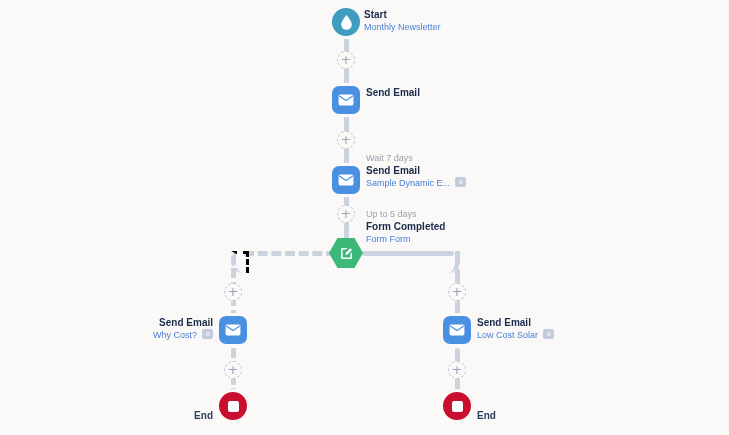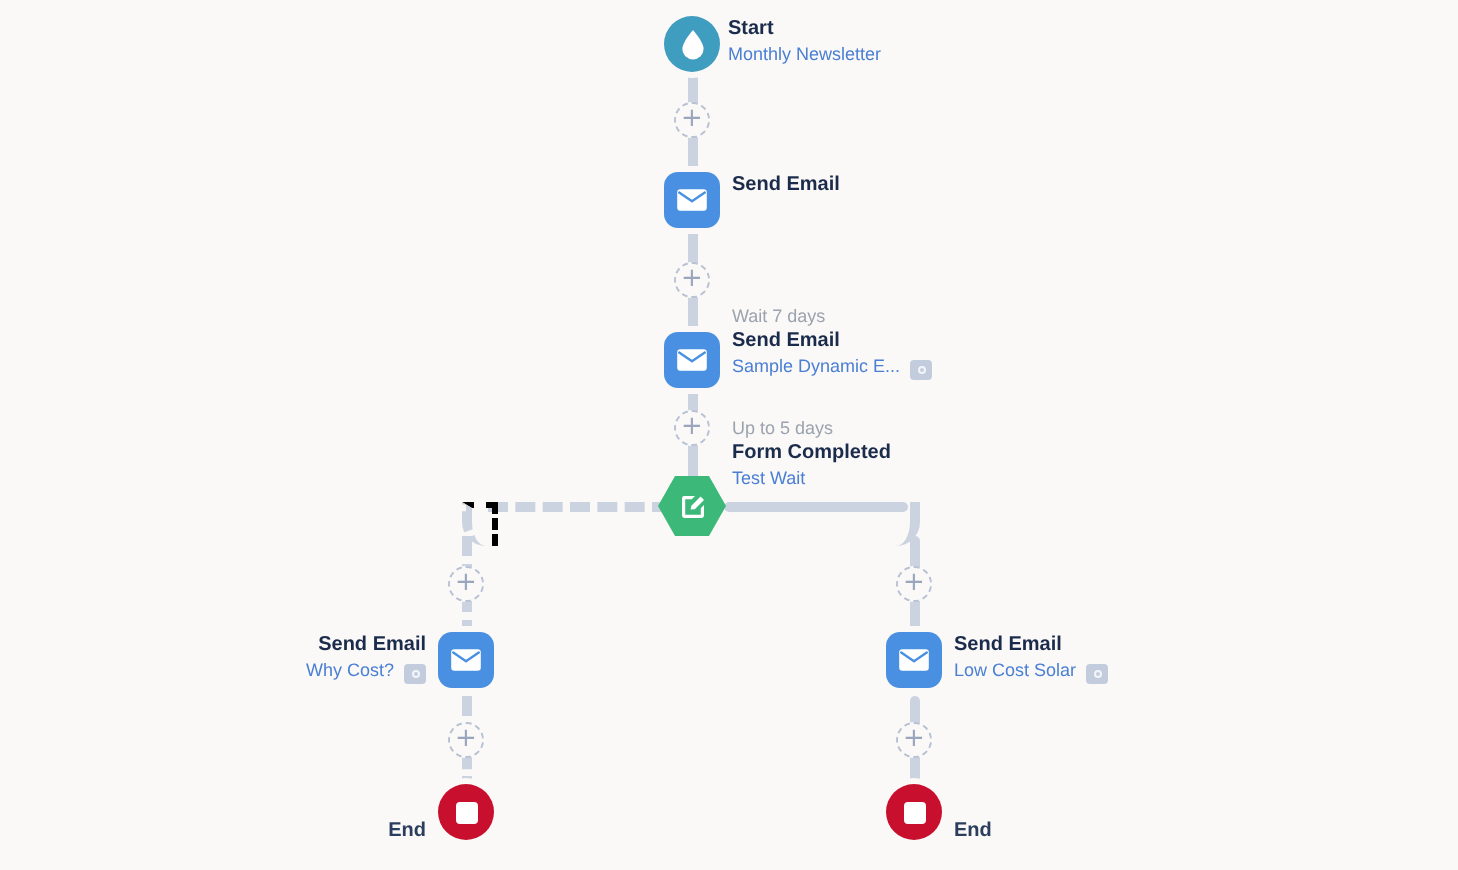--- a/index.html
+++ b/index.html
@@ -104,21 +104,21 @@
   
   .lbl { position:absolute; z-index:9; white-space:nowrap; }
   .lbl.right { text-align:left; }
   .lbl.left  { text-align:right; }
   .meta {
     font-size:9px; color:#9aa3ae; line-height:12px;
   }
   .title {
     font-size:10px; font-weight:bold; color:#1b2b4b; line-height:13px;
   }
-  .subrow { display:flex; align-items:flex-end; gap:5px; line-height:13px; }
+  .subrow { display:flex; align-items:flex-start; gap:5px; line-height:13px; }
   .lbl.left .subrow { justify-content:flex-end; }
   .sub {
     font-size:9px; color:#4a7fd4;
   }
   .badge {
     width:11px; height:10px; border-radius:2px;
     background:#c3ccdc;
     display:inline-flex; align-items:center; justify-content:center;
     flex:0 0 auto;
   }
@@ -207,21 +207,21 @@
       <svg width="15" height="15" viewBox="0 0 15 15" aria-hidden="true">
         <path d="M2 3.2 A1.2 1.2 0 0 1 3.2 2 H8.5 L6.9 3.6 H3.6 V11.4 H11.4 V8.1 L13 6.5 V11.8 A1.2 1.2 0 0 1 11.8 13 H3.2 A1.2 1.2 0 0 1 2 11.8 Z" fill="#ffffff"></path>
         <path d="M6.3 8.8 L6.7 6.9 L11.3 2.3 L13 4 L8.4 8.6 Z" fill="#ffffff"></path>
       </svg>
     </div>
   </div>
   <div class="lbl right" style="left:366px; top:208px;">
     <div class="meta">Up to 5 days</div>
     <div class="title">Form Completed</div>
     <div class="subrow">
-      <span class="sub">Test Wait</span>
+      <span class="sub">Form Form</span>
     </div>
   </div>
 
   <div class="node" style="left:219px; top:316px;">
     <div class="icon-square">
       <svg width="16" height="12" viewBox="0 0 16 12" aria-hidden="true">
         <rect x="0.6" y="0.6" width="14.8" height="10.8" rx="1.6" fill="#ffffff"></rect>
         <path d="M1.6 2.2 L8 6.6 L14.4 2.2" fill="none" stroke="#4a90e2" stroke-width="1.2" stroke-linecap="round" stroke-linejoin="round"></path>
       </svg>
     </div>

